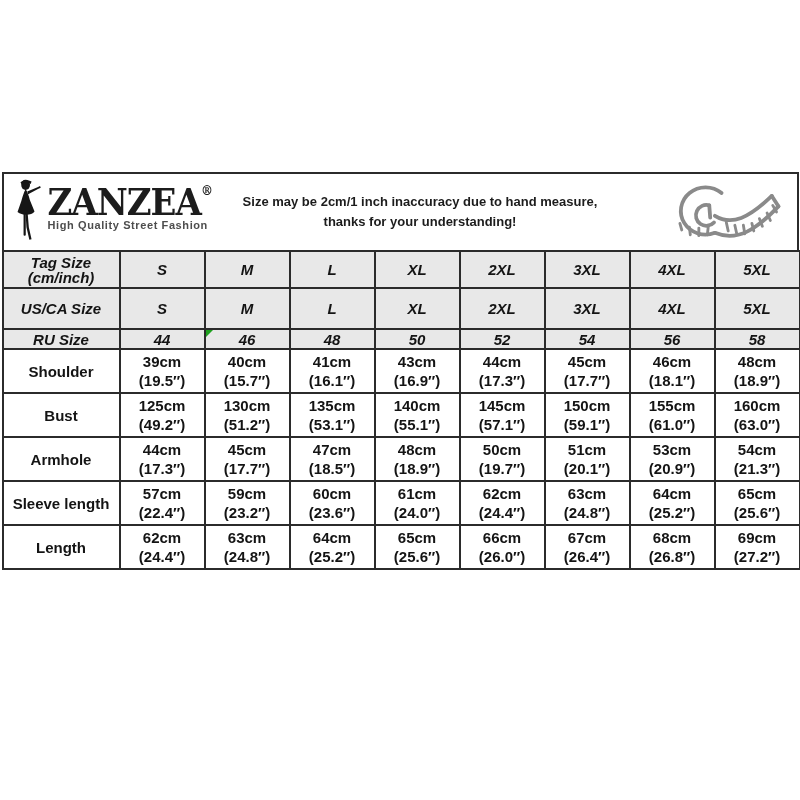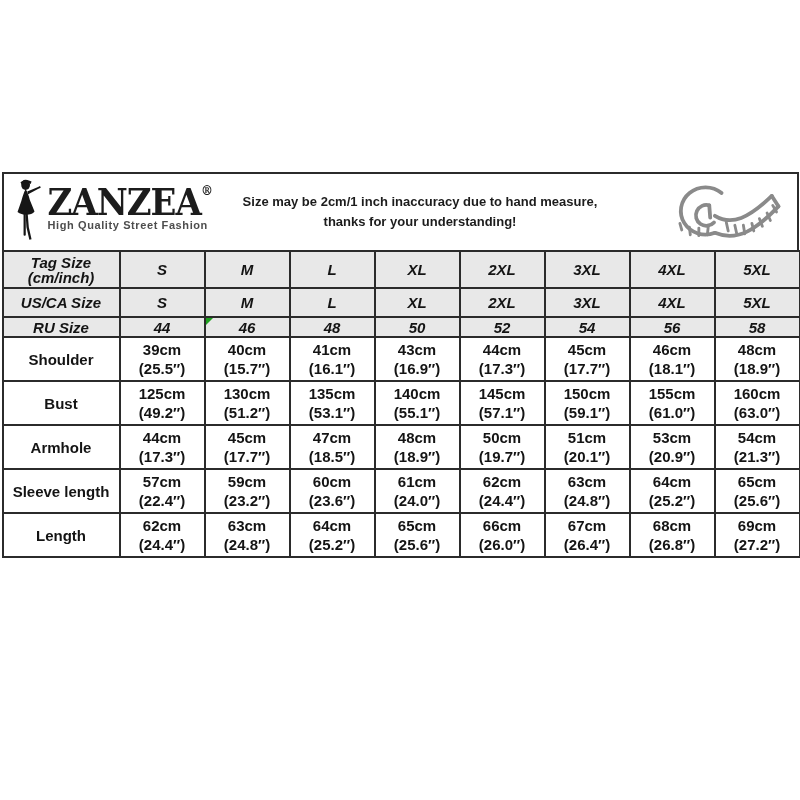--- a/index.html
+++ b/index.html
@@ -85,21 +85,21 @@
     font-size: 15px;
     color: #141414;
     padding: 0;
     position: relative;
     background: #ffffff;
     box-sizing: border-box;
   }
   td.lbl { background: var(--cell-gray, #e8e8e8); }
   tr.gray-row td { background: var(--cell-gray, #e8e8e8); font-style: italic; }
   tr.row-tag td { height: 37px; }
-  tr.row-size td { height: 29px; }
+  tr.row-size td { height: 41px; }
   tr.row-ru td { height: 20px; }
   tr.row-measure td { height: 44px; }
   .two-line { line-height: 15px; font-size: 13.5px; }
   .cm-line, .in-line { line-height: 19px; font-size: 15px; }
   .corner-marker {
     position: absolute;
     top: 0; left: 0;
     width: 0; height: 0;
     border-top: 7px solid var(--marker-green, #1fa11f);
     border-right: 7px solid transparent;
@@ -205,21 +205,21 @@
           <td>50</td>
           <td>52</td>
           <td>54</td>
           <td>56</td>
           <td>58</td>
         </tr>
         <tr class="row-measure">
           <td class="lbl">Shoulder</td>
           <td>
             <div class="cm-line">39cm</div>
-            <div class="in-line">(25.5″)</div>
+            <div class="in-line">(19.5″)</div>
           </td>
           <td>
             <div class="cm-line">40cm</div>
             <div class="in-line">(15.7″)</div>
           </td>
           <td>
             <div class="cm-line">41cm</div>
             <div class="in-line">(16.1″)</div>
           </td>
           <td>

